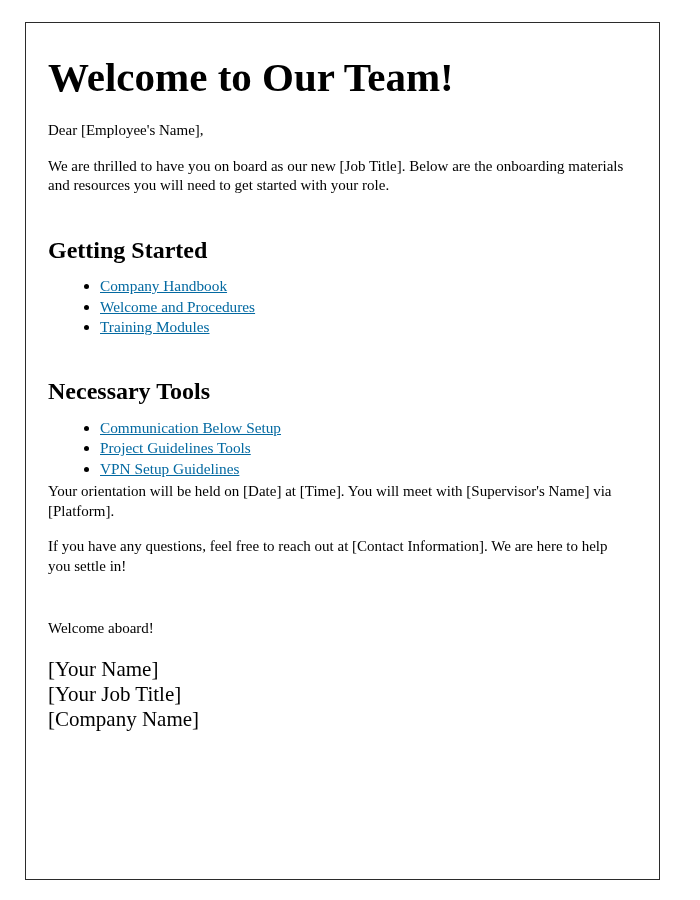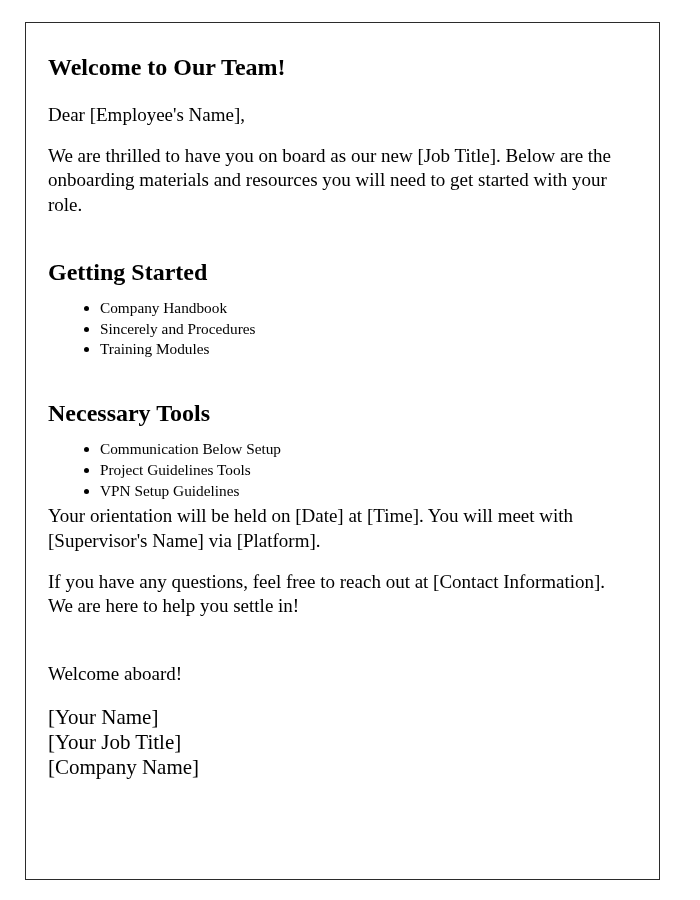--- a/index.html
+++ b/index.html
@@ -26,36 +26,36 @@
     background: #ffffff;
     overflow: hidden;
   }
 
   #content {
     padding: 24px 34px 0 22px;
     box-sizing: border-box;
   }
 
   h1.doc-title {
-    font-size: 24px;
+    font-size: 41px;
     font-weight: bold;
     line-height: 1.08;
     margin: 8px 0 22px 0;
     letter-spacing: 0px;
   }
 
   h2.section-title {
     font-size: 24px;
     font-weight: bold;
     line-height: 1.1;
     margin: 41px 0 14px 0;
   }
 
   p.body-text {
-    font-size: 19px;
+    font-size: 15px;
     line-height: 1.30;
     margin: 0 0 16px 0;
     text-align: left;
   }
 
   p.body-text.tight {
     margin-bottom: 14px;
     margin-top: 43px;
   }
 
@@ -72,21 +72,22 @@
   }
 
   ul.link-list li {
     font-size: 15.3px;
     line-height: 1.22;
     margin: 0 0 2px 0;
   }
 
   ul.link-list li a,
   a.doc-link {
-    color: #000000;
+    color: #0369a1;
+    text-decoration: underline;
     font-size: 15.3px;
     cursor: pointer;
   }
 </style>
 </head>
 <body>
 
 <div id="page">
   <div id="content">
 
@@ -96,21 +97,21 @@
 
     <p class="body-text">We are thrilled to have you on board as our new [Job Title]. Below are the onboarding materials and resources you will need to get started with your role.</p>
 
     <h2 class="section-title">Getting Started</h2>
 
     <ul class="link-list">
       <li>
         <a class="doc-link">Company Handbook</a>
       </li>
       <li>
-        <a class="doc-link">Sincerely and Procedures</a>
+        <a class="doc-link">Welcome and Procedures</a>
       </li>
       <li>
         <a class="doc-link">Training Modules</a>
       </li>
     </ul>
 
     <h2 class="section-title">Necessary Tools</h2>
 
     <ul class="link-list">
       <li>

